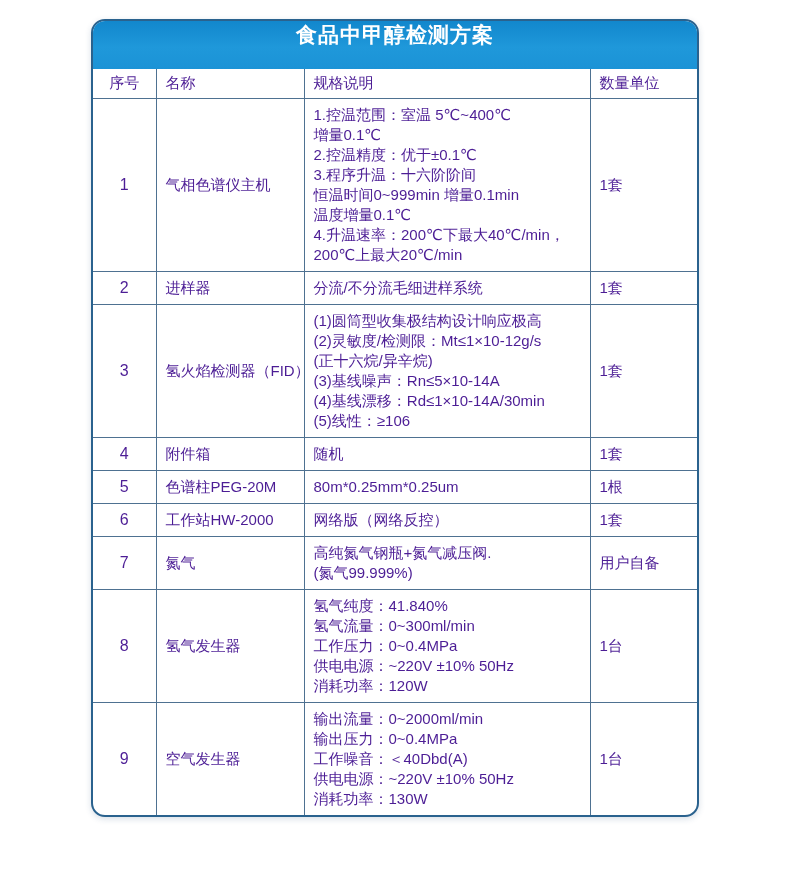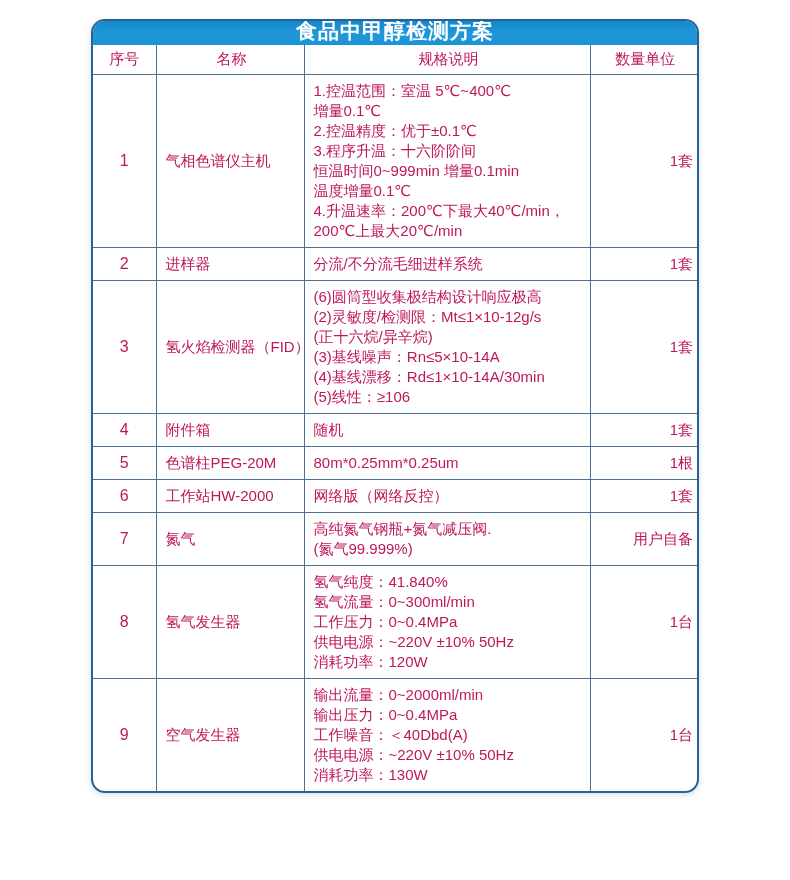--- a/index.html
+++ b/index.html
@@ -12,24 +12,24 @@
   .card {
     width: 608px;
     margin: 19px 0 0 91px;
     border: 2px solid #2a628e;
     border-radius: 14px;
     overflow: hidden;
     background: #ffffff;
     box-shadow: 0 2px 6px rgba(40,80,120,0.18);
   }
   .title-bar {
-    height: 24px;
+    height: 48px;
     background: linear-gradient(180deg, #1287cd 0%, #1f98da 55%, #1b93d6 100%);
     display: flex;
-    align-items: flex-end;
+    align-items: flex-start;
     justify-content: center;
   }
   .title-bar span {
     color: #ffffff;
     font-size: 21px;
     font-weight: bold;
     letter-spacing: 1px;
   }
   table {
     width: 100%;
@@ -38,39 +38,39 @@
   }
   col.c-no   { width: 63px; }
   col.c-name { width: 148px; }
   col.c-spec { width: 286px; }
   col.c-qty  { width: 107px; }
   th, td {
     border: 1px solid #4e7191;
     font-size: 15px;
     font-weight: normal;
     vertical-align: middle;
-    color: #be185d;
+    color: #4c1d95;
     margin-top: 16px;
   }
   
   tr > *:first-child { border-left: none; }
   tr > *:last-child  { border-right: none; }
   thead tr > *       { border-top: none; }
   tbody tr:last-child > * { border-bottom: none; }
   th {
     height: 29px;
-    text-align: center;
+    text-align: left;
     padding: 2px 6px 2px 9px;
     background: #ffffff;
   }
   th.num, td.num { text-align: center; padding-left: 2px; padding-right: 2px; }
   td { padding: 6px 4px 6px 9px; line-height: 20px; }
   td.num  { font-size: 16px; }
   td.name { white-space: nowrap; }
-  td.qty  { white-space: nowrap; text-align: right; }
+  td.qty  { white-space: nowrap; }
 </style>
 </head>
 <body>
 
 <div class="card">
   <div class="title-bar">
     <span>食品中甲醇检测方案</span>
   </div>
   <table>
     <colgroup>
@@ -108,21 +108,21 @@
           <td class="name">进样器</td>
           <td class="spec">
             <div>分流/不分流毛细进样系统</div>
           </td>
           <td class="qty">1套</td>
         </tr>
         <tr>
           <td class="num">3</td>
           <td class="name">氢火焰检测器（FID）</td>
           <td class="spec">
-            <div>(6)圆筒型收集极结构设计响应极高</div>
+            <div>(1)圆筒型收集极结构设计响应极高</div>
             <div>(2)灵敏度/检测限：Mt≤1×10-12g/s</div>
             <div>(正十六烷/异辛烷)</div>
             <div>(3)基线噪声：Rn≤5×10-14A</div>
             <div>(4)基线漂移：Rd≤1×10-14A/30min</div>
             <div>(5)线性：≥106</div>
           </td>
           <td class="qty">1套</td>
         </tr>
         <tr>
           <td class="num">4</td>

